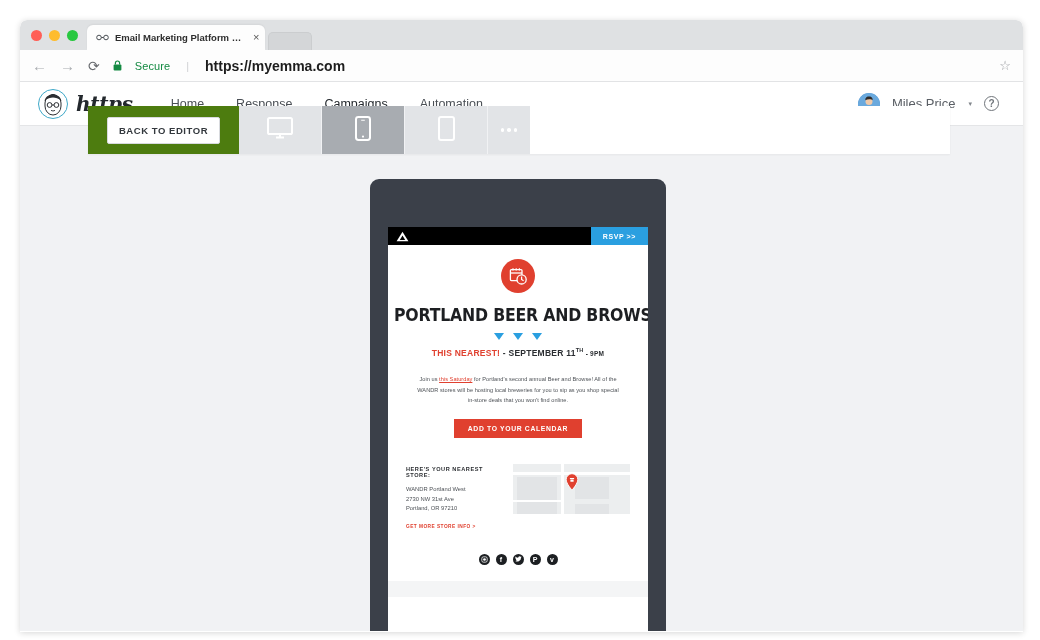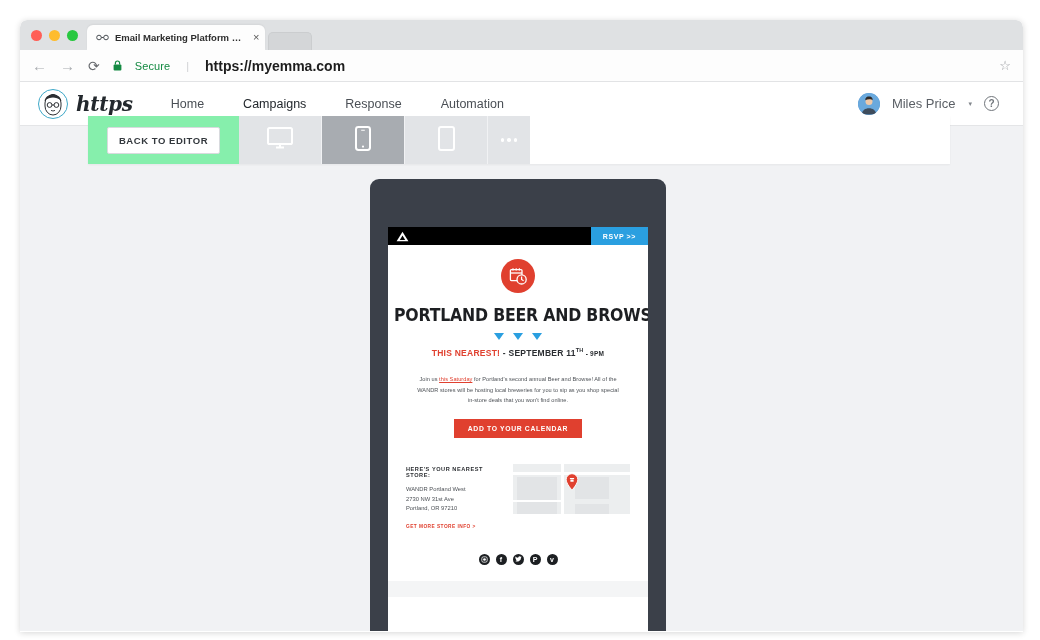--- a/index.html
+++ b/index.html
@@ -134,21 +134,21 @@
     overflow: hidden;
   }
   .brand-name {
     font-family: "DejaVu Serif", serif;
     font-style: italic;
     font-weight: bold;
     font-size: 20px;
     color: #23282d;
     letter-spacing: -0.3px;
   }
-  .nav-links { display: flex; align-items: center; height: 100%; gap: 11px; }
+  .nav-links { display: flex; align-items: center; height: 100%; gap: 4px; }
   .nav-link {
     font-size: 12.5px;
     color: #4a4f55;
     padding: 0 14px;
     height: 100%;
     display: flex; align-items: center;
     position: relative;
     cursor: pointer;
     white-space: nowrap;
   }
@@ -176,23 +176,23 @@
     color: #70757b;
     font-size: 10px; font-weight: bold;
     display: flex; align-items: center; justify-content: center;
     cursor: pointer;
     line-height: 1;
   }
 
   
   .preview-toolbar {
     position: absolute;
-    left: 68px; top: 34px;
+    left: 68px; top: 24px;
     width: 862px; height: 48px;
-    background: #86efac;
+    background: #4d7c0f;
     display: flex; align-items: stretch;
     box-shadow: 0 1px 2px rgba(0,0,0,0.05);
   }
   .back-zone {
     width: 151px;
     display: flex; align-items: center; justify-content: center;
     flex: 0 0 auto;
   }
   .back-btn {
     border: 1px solid #d8dade;
@@ -425,22 +425,22 @@
             <circle cx="9.6" cy="14" r="2.4" fill="none" stroke="#2b2e32" stroke-width="1"></circle>
             <circle cx="16.4" cy="14" r="2.4" fill="none" stroke="#2b2e32" stroke-width="1"></circle>
             <path d="M12 14 h2" stroke="#2b2e32" stroke-width="1"></path>
             <path d="M11 19.4 q2 1.2 4 0" fill="none" stroke="#2b2e32" stroke-width="0.9"></path>
           </svg>
         </span>
         <span class="brand-name">https</span>
       </div>
       <div class="nav-links">
         <div class="nav-link">Home</div>
+        <div class="nav-link">Response</div>
         <div class="nav-link active">Campaigns</div>
-        <div class="nav-link">Response</div>
         <div class="nav-link">Automation</div>
       </div>
       <div class="nav-right">
         <span class="avatar">
           <svg width="22" height="22" viewBox="0 0 22 22">
             <circle cx="11" cy="11" r="11" fill="#6aa9dd"></circle>
             <circle cx="11" cy="8.4" r="3.5" fill="#f0c9a8"></circle>
             <path d="M11 3.6 c3 0 3.8 2 3.6 3.6 c-1-1.2-5-1.4-7.2 0 C7.2 5.4 8 3.6 11 3.6 z" fill="#2e2a28"></path>
             <path d="M3.6 21.4 c0.6-4.2 3.6-6.2 7.4-6.2 s6.8 2 7.4 6.2 z" fill="#3e4c5c"></path>
           </svg>

